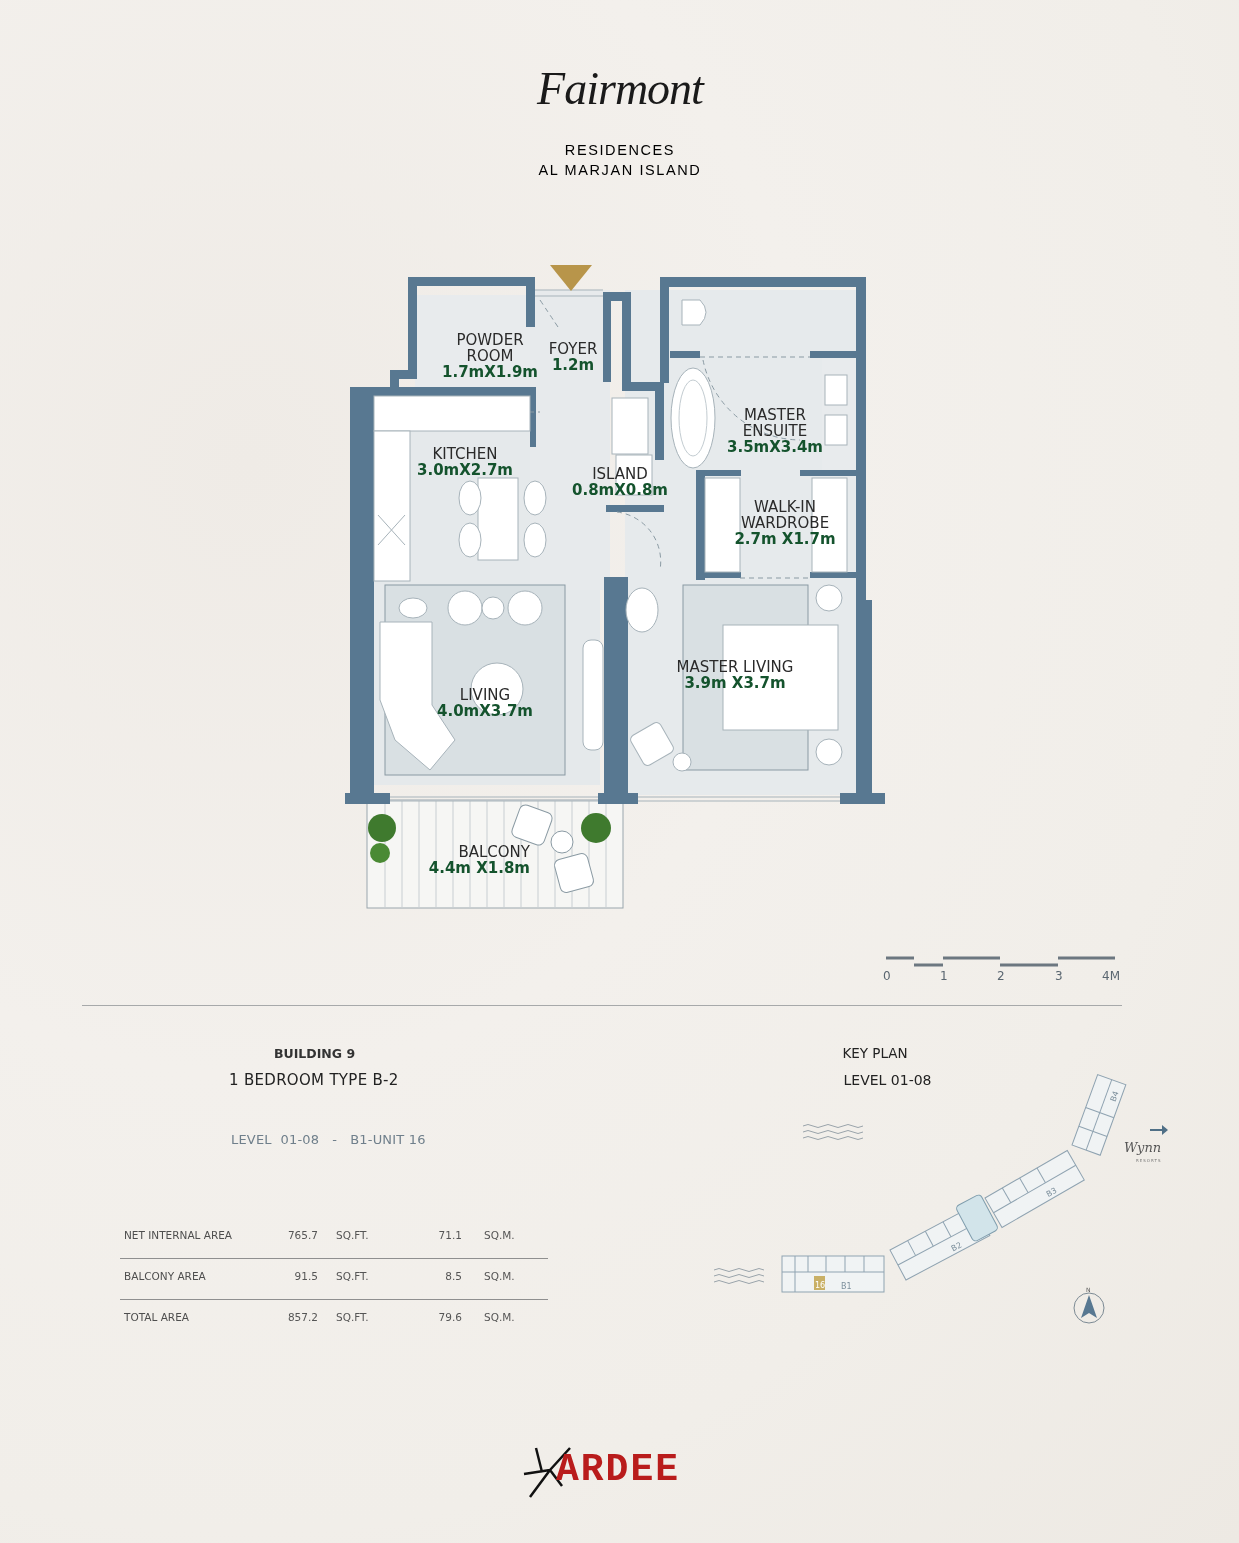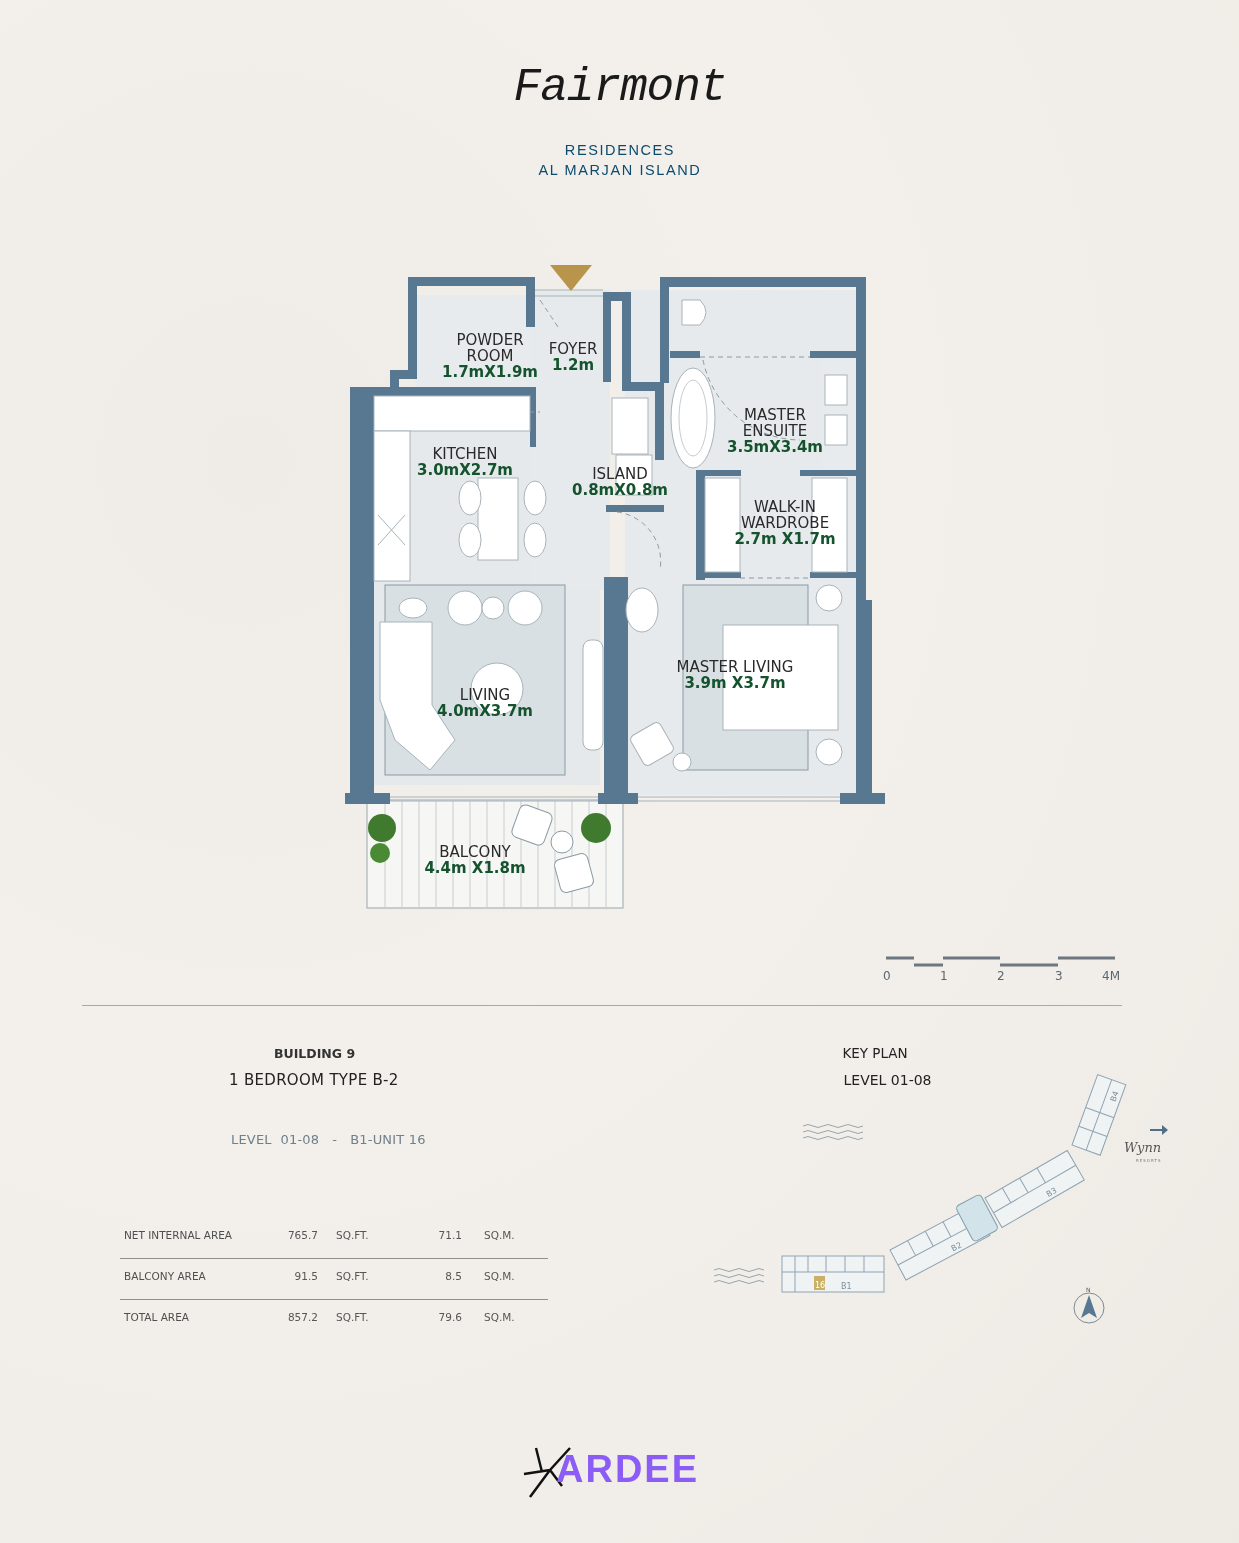--- a/index.html
+++ b/index.html
@@ -7,26 +7,26 @@
     width:1239px; height:1543px; position:relative; overflow:hidden;
     background: radial-gradient(ellipse at 20% 30%, #efebe6 0%, #f3f0ec 40%, #f1eee9 70%, #ede9e3 100%);
     font-family: "DejaVu Sans", sans-serif;
     color:#2b2b2b;
   }
   .abs { position:absolute; }
 
   
   .brand-script {
     position:absolute; left:505px; top:62px; width:230px; text-align:center;
-    font-family:Liberation Mono, monospace; font-style:italic; font-size:46px; color:#1a1a1a;
+    font-family:Liberation Serif, serif; font-style:italic; font-size:46px; color:#1a1a1a;
     letter-spacing:-1px;
   }
   .brand-sub {
     position:absolute; left:480px; width:280px; text-align:center;
-    font-family:"Liberation Sans", sans-serif; font-size:14.5px; letter-spacing:1.6px; color:#0c4a6e;
+    font-family:"Liberation Sans", sans-serif; font-size:14.5px; letter-spacing:1.6px; color:#000000;
   }
 
   
   .plan { position:absolute; left:0; top:0; width:1239px; height:930px; }
   .room-label {
     position:absolute; text-align:center; font-family:"DejaVu Sans", sans-serif;
     font-size:15px; color:#2a2a2a; line-height:16px; font-weight:500;
   }
   .room-dim { display:block; font-size:15px; color:#14532d; font-weight:bold; }
 
@@ -45,22 +45,22 @@
   .area-row span { position:absolute; top:11px; font-family:"DejaVu Sans", sans-serif; font-size:10.5px; color:#555; }
   .area-row .lbl { left:4px; font-weight:normal; color:#4e4e4e; }
   .area-row .v1 { right:230px; text-align:right; }
   .area-row .u1 { left:216px; }
   .area-row .v2 { right:86px; text-align:right; }
   .area-row .u2 { left:364px; }
 
   .keyplan-title { position:absolute; font-family:"DejaVu Sans", sans-serif; font-size:13.5px; color:#222; text-align:center; }
 
   .footer-logo {
-    position:absolute; left:540px; top:1448px; font-family:Liberation Sans, sans-serif;
-    font-size:38px; font-weight:bold; letter-spacing:2px; color:#8b5cf6;
+    position:absolute; left:540px; top:1448px; font-family:Liberation Mono, monospace;
+    font-size:38px; font-weight:bold; letter-spacing:2px; color:#b91c1c;
   }
 </style>
 </head>
 <body>
 
 <div class="brand-script">Fairmont</div>
 <div class="brand-sub" style="top:142px;">RESIDENCES</div>
 <div class="brand-sub" style="top:162px;">AL MARJAN ISLAND</div>
 
 <div class="plan">
@@ -220,21 +220,21 @@
     <span class="room-dim">2.7m X1.7m</span>
   </div>
   <div class="room-label" style="left:430px;top:646px;width:110px;margin-top:41px;">
     <span>LIVING</span>
     <span class="room-dim">4.0mX3.7m</span>
   </div>
   <div class="room-label" style="left:645px;top:659px;width:180px;">
     <span>MASTER LIVING</span>
     <span class="room-dim">3.9m X3.7m</span>
   </div>
-  <div class="room-label" style="left:420px;top:844px;width:110px;">
+  <div class="room-label" style="left:420px;top:844px;width:110px;text-align:right;">
     <span>BALCONY</span>
     <span class="room-dim">4.4m X1.8m</span>
   </div>
 </div>
 
 <div class="abs" style="left:880px;top:950px;width:250px;height:40px;">
   <svg width="250" height="20" style="position:absolute;left:0;top:0;">
     <g stroke="#6c7780" stroke-width="3">
       <line x1="6" y1="8" x2="34" y2="8"></line>
       <line x1="34" y1="15" x2="63" y2="15"></line>

